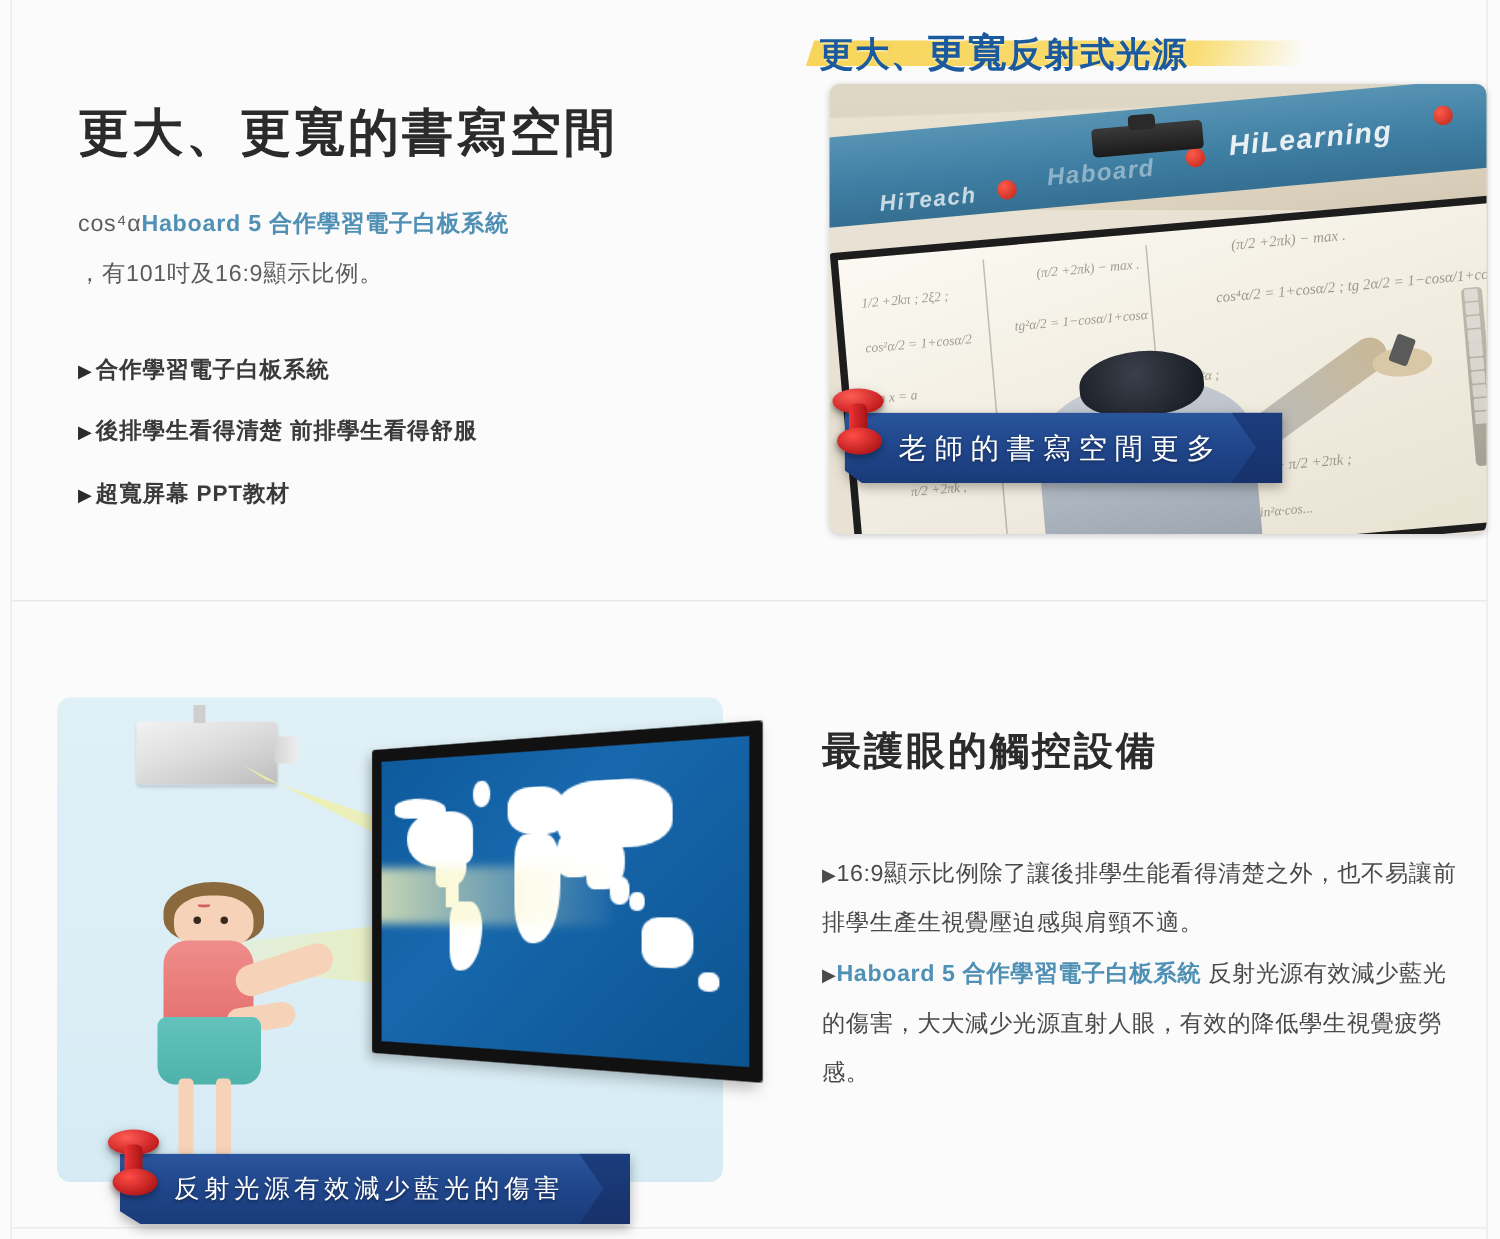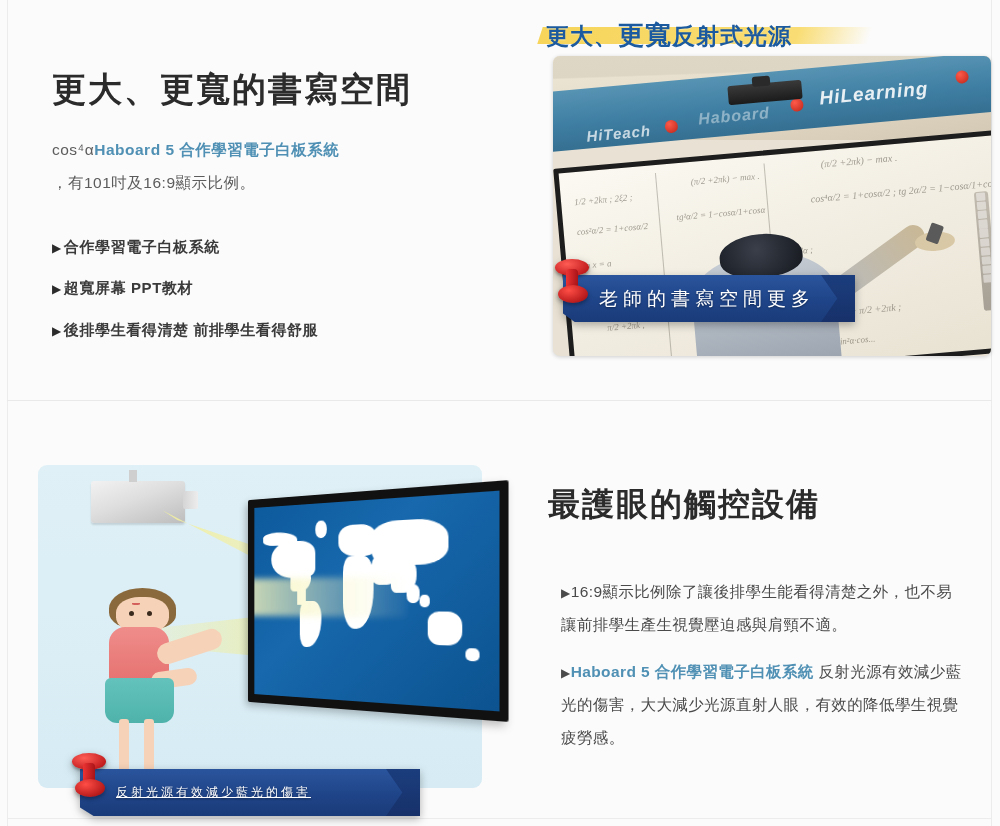--- a/index.html
+++ b/index.html
@@ -217,45 +217,45 @@
   .g-skirt{position:absolute;left:4%;top:48%;width:60%;height:24%;
     background:linear-gradient(180deg,#63c3bc,#4eb2ab);border-radius:6px 6px 12px 12px;}
   .g-leg{position:absolute;width:9%;height:28%;background:#f6d2b8;border-radius:3px;}
   .g-arm{position:absolute;left:48%;top:26%;width:58%;height:11%;
     background:#f6d2b8;border-radius:12px;transform:rotate(-18deg);}
   .g-arm2{position:absolute;left:44%;top:44%;width:40%;height:9%;
     background:#f6d2b8;border-radius:12px;transform:rotate(-8deg);}
 
   .s2-text{position:absolute;left:548px;top:82px;width:430px;}
   .h2-title{
-    font-size:32px;font-weight:700;color:#2b2b2b;letter-spacing:2px;margin:0 0 48px 0;
-  }
-  .para{font-size:15.5px;line-height:2.15;color:#4a4a4a;margin:13px;letter-spacing:.4px;}
+    font-size:26px;font-weight:700;color:#2b2b2b;letter-spacing:2px;margin:0 0 48px 0;
+  }
+  .para{font-size:15.5px;line-height:2.15;color:#4a4a4a;margin:0;letter-spacing:.4px;}
   .para .tri{font-size:12px;}
   .para .lnk{color:#4f90b4;font-weight:600;}
 </style>
 </head>
 <body>
 
 <div class="page">
 
   <div class="frame-left"></div>
   <div class="frame-right"></div>
 
   <div class="sec1">
 
     <div class="s1-text">
       <h1 class="h1-title">更大、更寬的書寫空間</h1>
 
       <p class="lead"><span>cos⁴α</span><span class="lnk">Haboard 5 合作學習電子白板系統</span><br><span>，有101吋及16:9顯示比例。</span></p>
 
       <ul class="bullets">
         <li><span class="tri">▶</span><span>合作學習電子白板系統</span></li>
+        <li><span class="tri">▶</span><span>後排學生看得清楚 前排學生看得舒服</span></li>
         <li><span class="tri">▶</span><span>超寬屏幕 PPT教材</span></li>
-        <li><span class="tri">▶</span><span>後排學生看得清楚 前排學生看得舒服</span></li>
       </ul>
     </div>
 
     <div class="s1-media">
 
       <div class="badge">
         <div class="yellowbar"></div>
         <div class="btxt"><span>更大、</span><span class="big">更寬</span><span>反射式光源</span></div>
       </div>
 
@@ -368,21 +368,21 @@
           <div class="g-arm"></div>
           <div class="g-arm2"></div>
           <div class="g-skirt"></div>
           <div class="g-leg" style="left:16%;top:70%;"></div>
           <div class="g-leg" style="left:38%;top:70%;"></div>
         </div>
 
         <div class="ribbon" style="left:42px;bottom:-28px;width:340px;height:47px;">
           <div class="body"></div>
           <div class="notch"></div>
-          <div class="rtxt" style="font-size:12px;letter-spacing:3px;text-decoration:underline;">反射光源有效減少藍光的傷害</div>
+          <div class="rtxt" style="font-size:17px;letter-spacing:3px;">反射光源有效減少藍光的傷害</div>
           <div class="pin">
             <div class="cap"></div>
             <div class="stem"></div>
             <div class="base"></div>
           </div>
         </div>
       </div>
     </div>
 
     <div class="s2-text">

